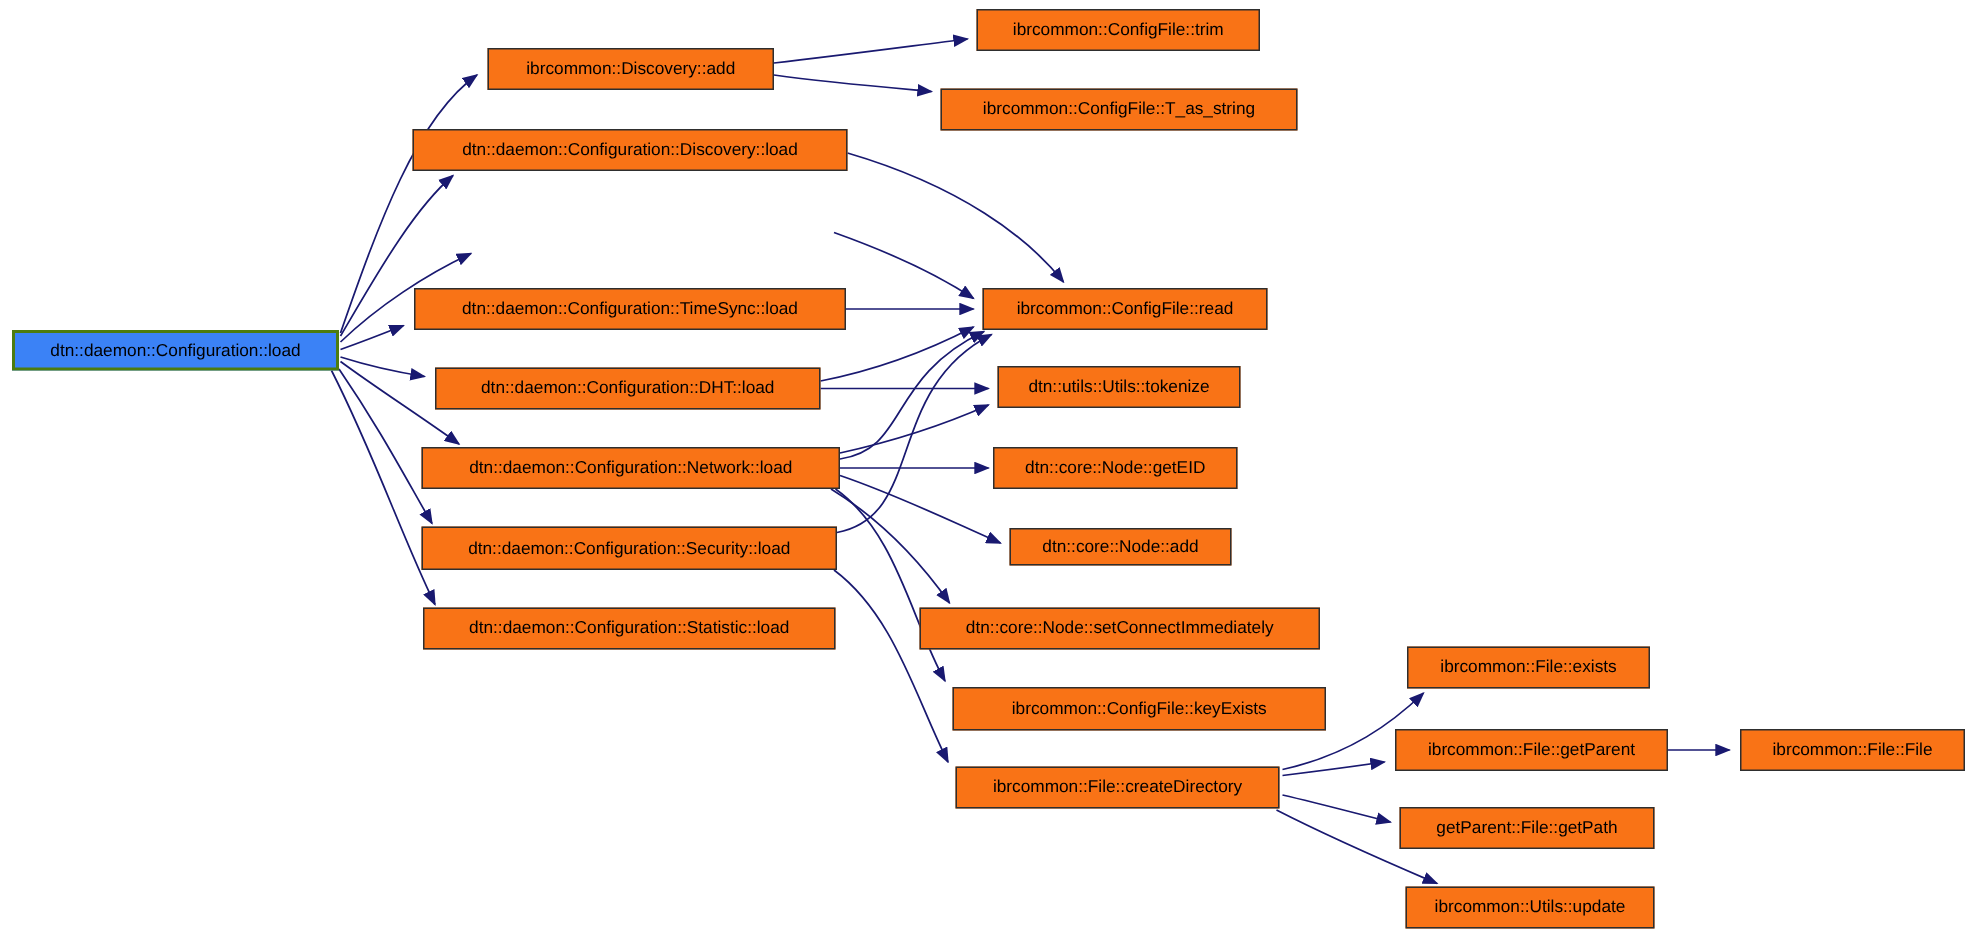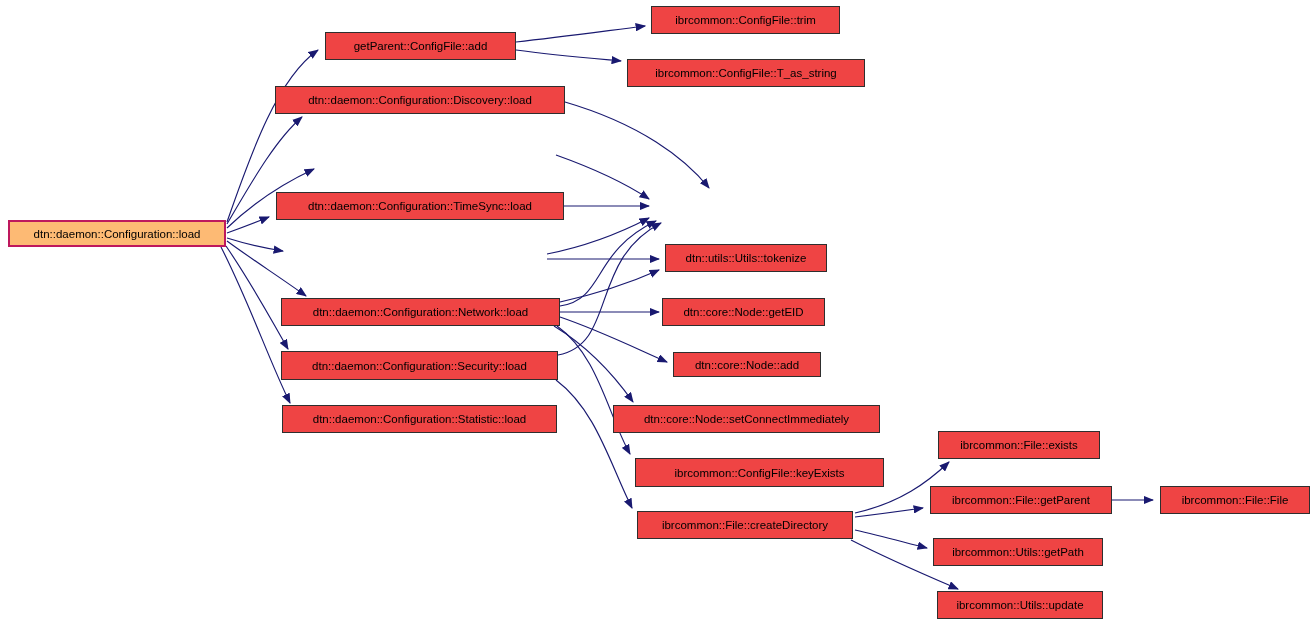--- a/index.html
+++ b/index.html
@@ -7,32 +7,32 @@
     position:relative;
     width:1315px;height:627px;
     background:#ffffff;
     font-family:"Liberation Sans","DejaVu Sans",sans-serif;
     overflow:hidden;
   }
   #edge-layer{position:absolute;left:0;top:0;width:1315px;height:627px;}
   .node{
     position:absolute;
     box-sizing:border-box;
-    background:#ef4444;
+    background:#f97316;
     border:1.4px solid #2e2e2e;
     color:#000000;
     font-size:11.5px;
     display:flex;align-items:center;justify-content:center;
     white-space:nowrap;
     cursor:pointer;
     z-index:2;
   }
   .node.root{
-    background:#fdba74;
-    border:2px solid #be185d;
+    background:#3b82f6;
+    border:2px solid #4d7c0f;
     cursor:default;
   }
   .edge{fill:none;stroke:#191970;stroke-width:1.15px;}
 </style>
 </head>
 <body>
 
 <div id="canvas">
 
   <svg id="edge-layer" viewBox="0 0 1315 627" xmlns="http://www.w3.org/2000/svg">
@@ -71,32 +71,34 @@
 
     <path class="edge" d="M855,513 C900,503 928,482 949,462" marker-end="url(#arrow)"></path>
     <path class="edge" d="M855,517 C880,514 902,511 923,508" marker-end="url(#arrow)"></path>
     <path class="edge" d="M855,530 C881,536 903,542 927,548" marker-end="url(#arrow)"></path>
     <path class="edge" d="M851,540 C890,560 930,577 958,589" marker-end="url(#arrow)"></path>
     <path class="edge" d="M1112,500 C1126,500 1140,500 1153,500" marker-end="url(#arrow)"></path>
   </svg>
 
   <div class="node root" style="left:8px;top:220px;width:218px;height:27px">dtn::daemon::Configuration::load</div>
 
-  <div class="node" style="left:325px;top:32px;width:191px;height:28px">getParent::ConfigFile::add</div>
+  <div class="node" style="left:325px;top:32px;width:191px;height:28px">ibrcommon::Discovery::add</div>
 
   <div class="node" style="left:651px;top:6px;width:189px;height:28px">ibrcommon::ConfigFile::trim</div>
 
   <div class="node" style="left:275px;top:86px;width:290px;height:28px">dtn::daemon::Configuration::Discovery::load</div>
 
   <div class="node" style="left:627px;top:59px;width:238px;height:28px">ibrcommon::ConfigFile::T_as_string</div>
 
 
   <div class="node" style="left:276px;top:192px;width:288px;height:28px">dtn::daemon::Configuration::TimeSync::load</div>
 
+  <div class="node" style="left:655px;top:192px;width:190px;height:28px">ibrcommon::ConfigFile::read</div>
 
+  <div class="node" style="left:290px;top:245px;width:257px;height:28px">dtn::daemon::Configuration::DHT::load</div>
 
   <div class="node" style="left:665px;top:244px;width:162px;height:28px">dtn::utils::Utils::tokenize</div>
 
   <div class="node" style="left:281px;top:298px;width:279px;height:28px">dtn::daemon::Configuration::Network::load</div>
 
   <div class="node" style="left:662px;top:298px;width:163px;height:28px">dtn::core::Node::getEID</div>
 
   <div class="node" style="left:673px;top:352px;width:148px;height:25px">dtn::core::Node::add</div>
 
   <div class="node" style="left:281px;top:351px;width:277px;height:29px">dtn::daemon::Configuration::Security::load</div>
@@ -108,17 +110,17 @@
   <div class="node" style="left:635px;top:458px;width:249px;height:29px">ibrcommon::ConfigFile::keyExists</div>
 
   <div class="node" style="left:637px;top:511px;width:216px;height:28px">ibrcommon::File::createDirectory</div>
 
   <div class="node" style="left:938px;top:431px;width:162px;height:28px">ibrcommon::File::exists</div>
 
   <div class="node" style="left:930px;top:486px;width:182px;height:28px">ibrcommon::File::getParent</div>
 
   <div class="node" style="left:1160px;top:486px;width:150px;height:28px">ibrcommon::File::File</div>
 
-  <div class="node" style="left:933px;top:538px;width:170px;height:28px">ibrcommon::Utils::getPath</div>
+  <div class="node" style="left:933px;top:538px;width:170px;height:28px">getParent::File::getPath</div>
 
   <div class="node" style="left:937px;top:591px;width:166px;height:28px">ibrcommon::Utils::update</div>
 
 </div>
 
 </body></html>

